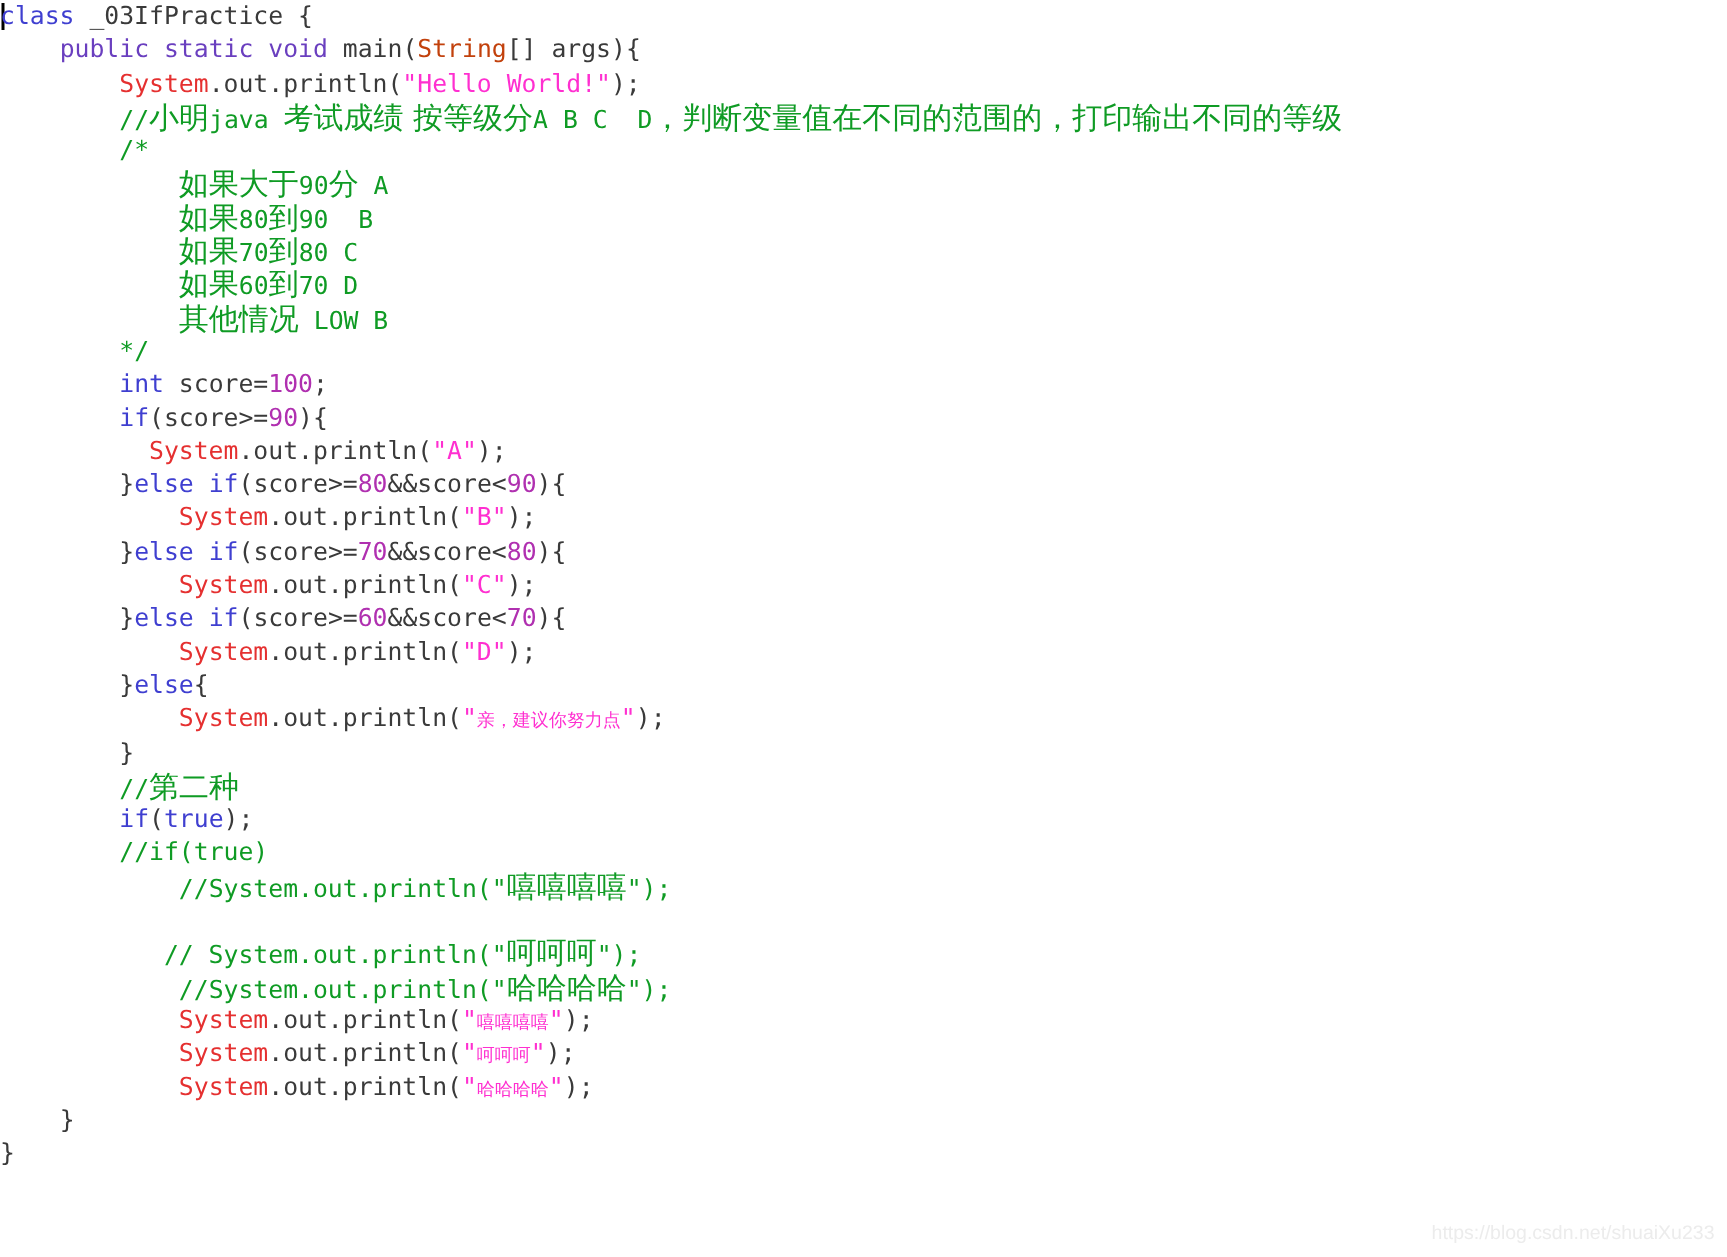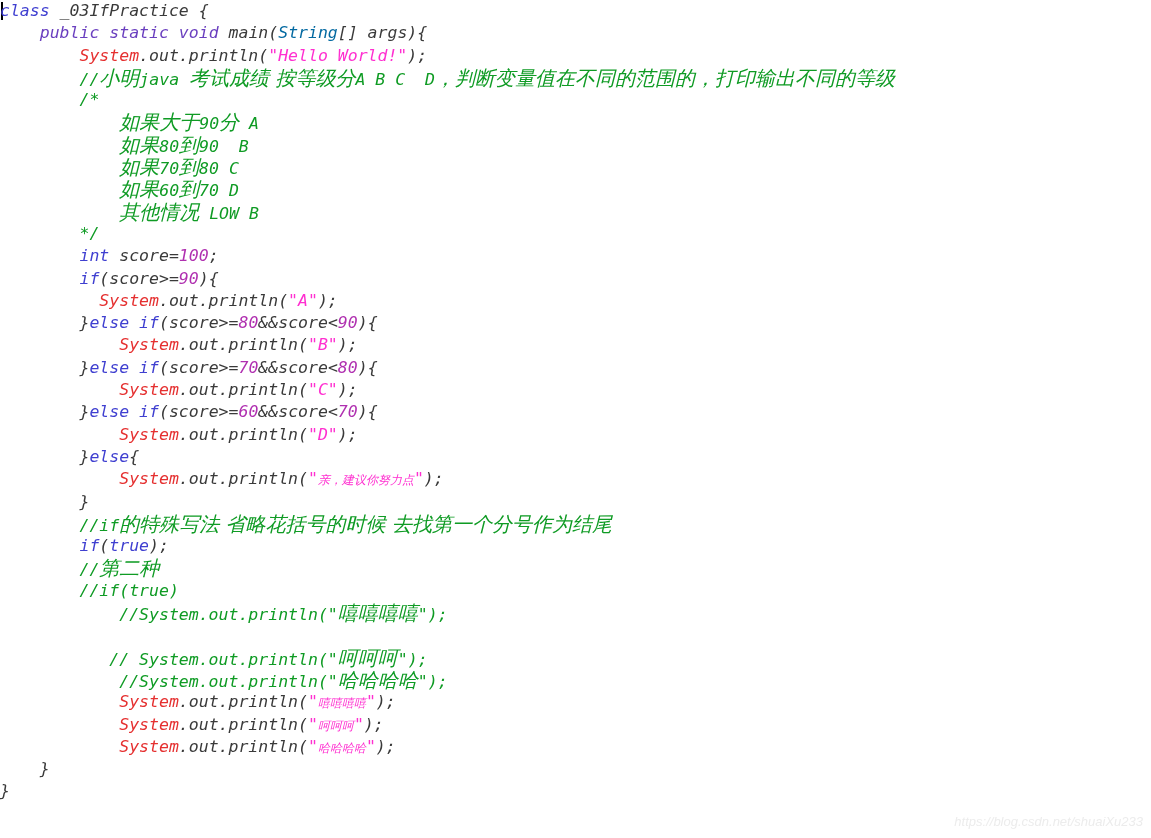--- a/index.html
+++ b/index.html
@@ -13,41 +13,40 @@
     overflow: hidden;
     font-family: "DejaVu Sans Mono", "Liberation Mono", monospace;
   }
   #editor {
     position: relative;
     width: 1151px;
     height: 838px;
     background: #ffffff;
     padding: 0;
     box-sizing: border-box;
-    font-style: italic;
   }
   .code-area {
     position: absolute;
     top: 0px;
     left: 0px;
     right: 0;
   }
   .line {
     height: 22.3px;
     line-height: 22.3px;
     font-size: 16.5px;
     white-space: pre;
     letter-spacing: 0px;
     font-family: "DejaVu Sans Mono", "Liberation Mono", monospace;
   }
   .tok { white-space: pre; }
   .kw      { color: #3f3fd0; }
   .kw2     { color: #6a3fbf; }
   .plain   { color: #3a3a3a; }
-  .type    { color: #0369a1; }
+  .type    { color: #c2410c; }
   .cls     { color: #e53030; text-align: right; }
   .num     { color: #b030b0; margin-top: 36px; }
   .str     { color: #ff2fd0; }
   .cmt     { color: #0f9b24; }
 
   .cmt-cjk { font-family: "DejaVu Sans", "Liberation Sans", sans-serif; font-size: 20px; }
   .str-cjk { font-family: "DejaVu Sans", "Liberation Sans", sans-serif; font-size: 12px; }
 
   #caret {
     position: absolute;
@@ -90,23 +89,22 @@
       <div class="line"><span class="tok">          </span><span class="tok cls">System</span><span class="tok plain">.out.println(</span><span class="tok str">"A"</span><span class="tok plain">);</span></div>
       <div class="line"><span class="tok">        </span><span class="tok plain">}</span><span class="tok kw">else</span><span class="tok plain"> </span><span class="tok kw">if</span><span class="tok plain">(score&gt;=</span><span class="tok num">80</span><span class="tok plain">&amp;&amp;score&lt;</span><span class="tok num">90</span><span class="tok plain">){</span></div>
       <div class="line"><span class="tok">            </span><span class="tok cls">System</span><span class="tok plain">.out.println(</span><span class="tok str">"B"</span><span class="tok plain">);</span></div>
       <div class="line"><span class="tok">        </span><span class="tok plain">}</span><span class="tok kw">else</span><span class="tok plain"> </span><span class="tok kw">if</span><span class="tok plain">(score&gt;=</span><span class="tok num">70</span><span class="tok plain">&amp;&amp;score&lt;</span><span class="tok num">80</span><span class="tok plain">){</span></div>
       <div class="line"><span class="tok">            </span><span class="tok cls">System</span><span class="tok plain">.out.println(</span><span class="tok str">"C"</span><span class="tok plain">);</span></div>
       <div class="line"><span class="tok">        </span><span class="tok plain">}</span><span class="tok kw">else</span><span class="tok plain"> </span><span class="tok kw">if</span><span class="tok plain">(score&gt;=</span><span class="tok num">60</span><span class="tok plain">&amp;&amp;score&lt;</span><span class="tok num">70</span><span class="tok plain">){</span></div>
       <div class="line"><span class="tok">            </span><span class="tok cls">System</span><span class="tok plain">.out.println(</span><span class="tok str">"D"</span><span class="tok plain">);</span></div>
       <div class="line"><span class="tok">        </span><span class="tok plain">}</span><span class="tok kw">else</span><span class="tok plain">{</span></div>
       <div class="line"><span class="tok">            </span><span class="tok cls">System</span><span class="tok plain">.out.println(</span><span class="tok str">"</span><span class="tok str str-cjk">亲，建议你努力点</span><span class="tok str">"</span><span class="tok plain">);</span></div>
       <div class="line"><span class="tok">        </span><span class="tok plain">}</span></div>
-      <div class="line"><span class="tok">        </span><span class="tok cmt">//if</span><span class="tok cmt cmt-cjk">的特殊写法 省略花括号的时候 去找第一个分号作为结尾</span></div>
+      <div class="line"><span class="tok">        </span><span class="tok cmt">//</span><span class="tok cmt cmt-cjk">第二种</span></div>
       <div class="line"><span class="tok">        </span><span class="tok kw">if</span><span class="tok plain">(</span><span class="tok kw">true</span><span class="tok plain">);</span></div>
-      <div class="line"><span class="tok">        </span><span class="tok cmt">//</span><span class="tok cmt cmt-cjk">第二种</span></div>
       <div class="line"><span class="tok">        </span><span class="tok cmt">//if(true)</span></div>
       <div class="line"><span class="tok">            </span><span class="tok cmt">//System.out.println("</span><span class="tok cmt cmt-cjk">嘻嘻嘻嘻</span><span class="tok cmt">");</span></div>
       <div class="line">&nbsp;</div>
       <div class="line"><span class="tok">           </span><span class="tok cmt">// System.out.println("</span><span class="tok cmt cmt-cjk">呵呵呵</span><span class="tok cmt">");</span></div>
       <div class="line"><span class="tok">            </span><span class="tok cmt">//System.out.println("</span><span class="tok cmt cmt-cjk">哈哈哈哈</span><span class="tok cmt">");</span></div>
       <div class="line"><span class="tok">            </span><span class="tok cls">System</span><span class="tok plain">.out.println(</span><span class="tok str">"</span><span class="tok str str-cjk">嘻嘻嘻嘻</span><span class="tok str">"</span><span class="tok plain">);</span></div>
       <div class="line"><span class="tok">            </span><span class="tok cls">System</span><span class="tok plain">.out.println(</span><span class="tok str">"</span><span class="tok str str-cjk">呵呵呵</span><span class="tok str">"</span><span class="tok plain">);</span></div>
       <div class="line"><span class="tok">            </span><span class="tok cls">System</span><span class="tok plain">.out.println(</span><span class="tok str">"</span><span class="tok str str-cjk">哈哈哈哈</span><span class="tok str">"</span><span class="tok plain">);</span></div>
       <div class="line"><span class="tok">    </span><span class="tok plain">}</span></div>
       <div class="line"><span class="tok plain">}</span></div>

